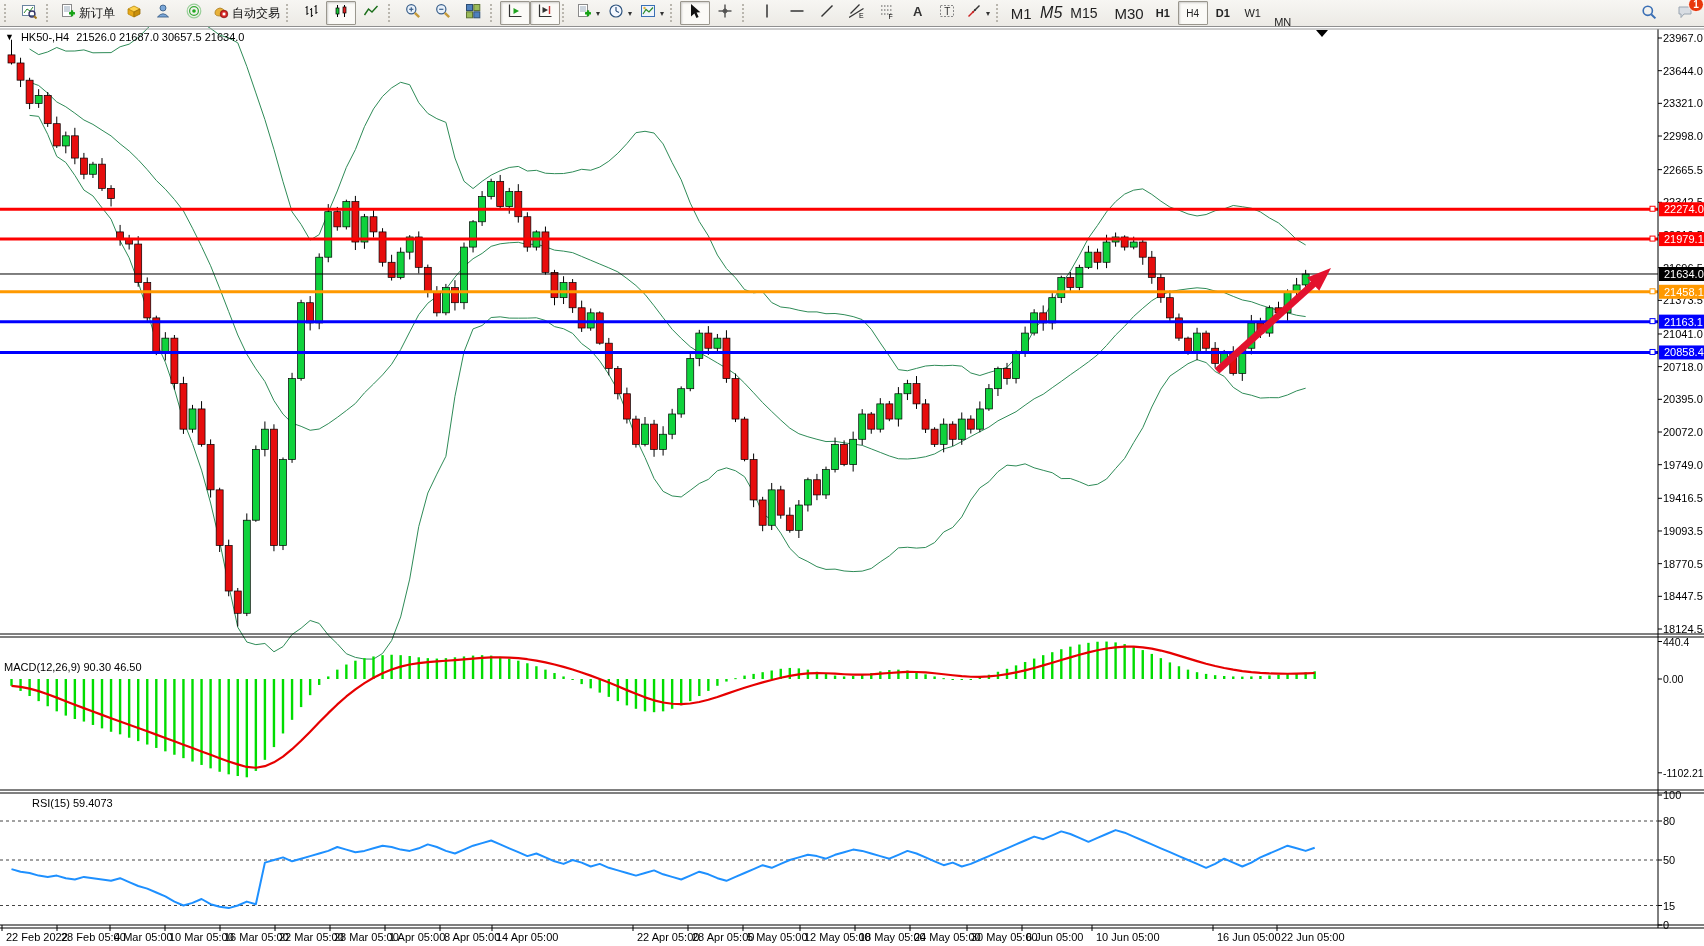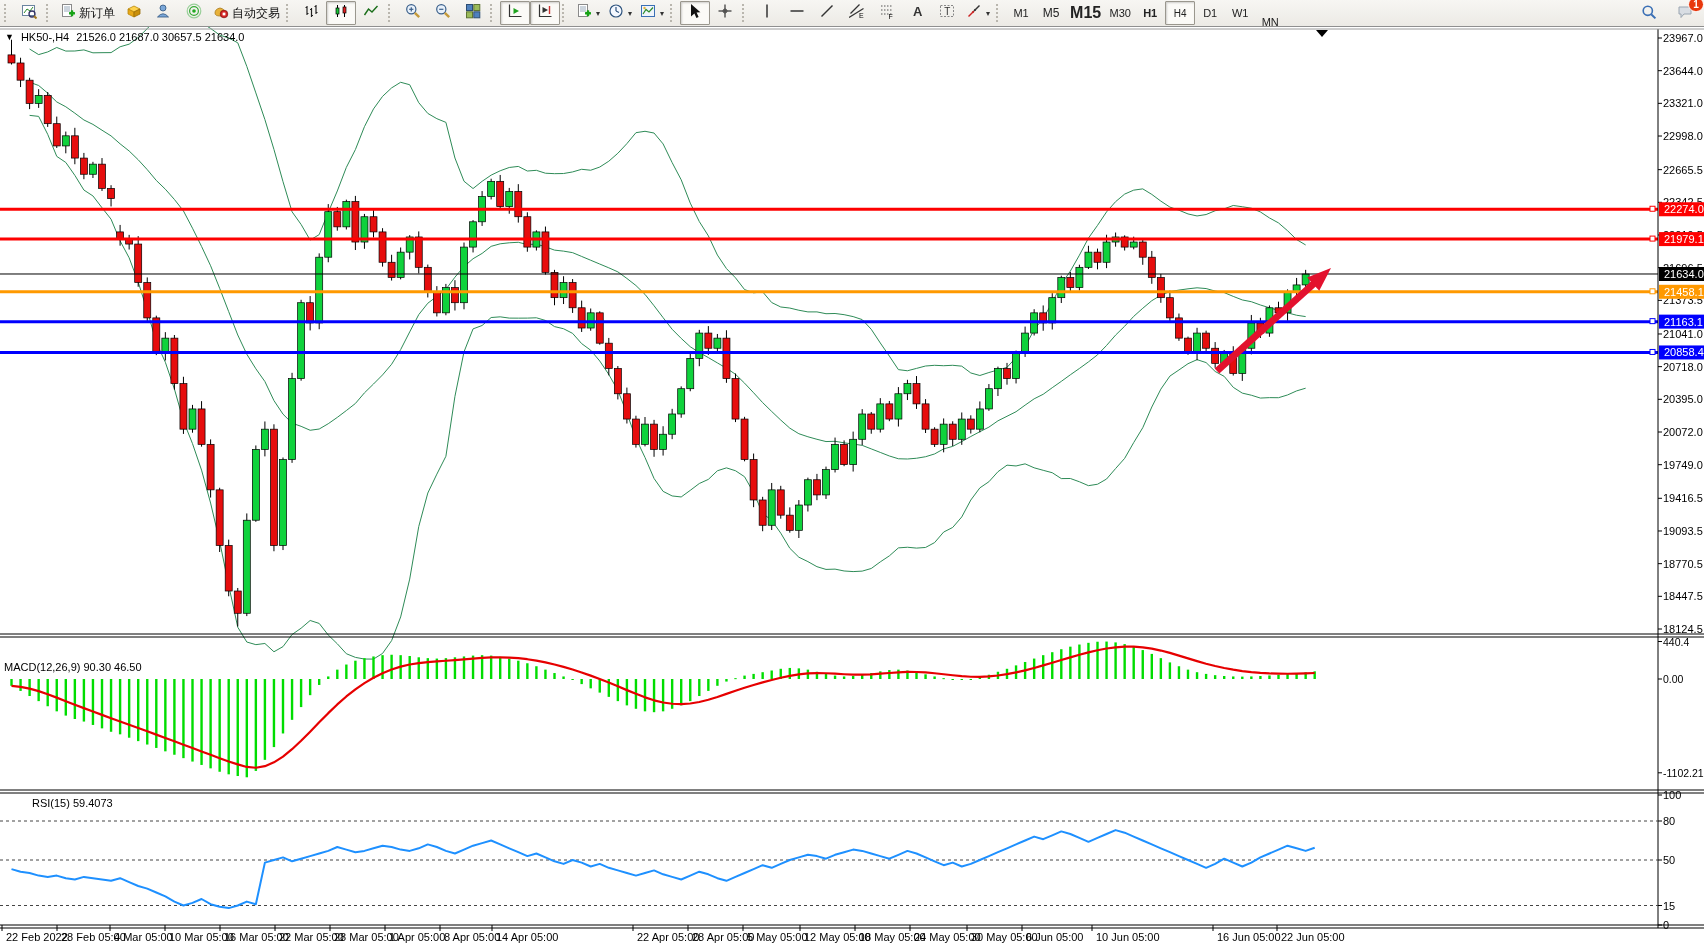--- a/index.html
+++ b/index.html
@@ -235,39 +235,39 @@
         <span><svg width="16" height="16" viewBox="0 0 16 16">
             <line x1="2.5" y1="13.5" x2="7" y2="9" stroke="#c22" stroke-width="1.4"></line>
             <polygon points="8.5,7.5 5.8,8.2 7.8,10.2" fill="#c22"></polygon>
             <line x1="13.5" y1="2.5" x2="9" y2="7" stroke="#333" stroke-width="1.4"></line>
             <polygon points="7.5,8.5 10.2,7.8 8.2,5.8" fill="#333"></polygon>
           </svg></span>
         <span class="dd">▾</span>
       </div>
       <div class="grip"></div>
       <div class="tb-btn">
-        <span class="lbl" style="font-size: 11px; color: rgb(34, 34, 34);">M1</span>
-      </div>
-      <div class="tb-btn">
-        <span class="lbl" style="font-size: 12px; color: rgb(34, 34, 34);">M5</span>
-      </div>
-      <div class="tb-btn">
-        <span class="lbl" style="font-size: 16px; color: rgb(34, 34, 34); font-weight: bold;">M15</span>
-      </div>
-      <div class="tb-btn">
-        <span class="lbl" style="font-size: 11px; color: rgb(34, 34, 34);">M30</span>
+        <span class="lbl" style="font-size: 15px; color: rgb(34, 34, 34);">M1</span>
+      </div>
+      <div class="tb-btn">
+        <span class="lbl" style="font-size: 16px; color: rgb(34, 34, 34); font-style: italic;">M5</span>
+      </div>
+      <div class="tb-btn">
+        <span class="lbl" style="font-size: 14px; color: rgb(34, 34, 34);">M15</span>
+      </div>
+      <div class="tb-btn">
+        <span class="lbl" style="font-size: 15px; color: rgb(34, 34, 34); margin-left: 9px;">M30</span>
       </div>
       <div class="tb-btn">
         <span class="lbl" style="font-size: 11px; color: rgb(34, 34, 34); font-weight: bold;">H1</span>
       </div>
       <div class="tb-btn active">
         <span class="lbl" style="font-size: 10px; color: rgb(34, 34, 34);">H4</span>
       </div>
       <div class="tb-btn">
-        <span class="lbl" style="font-size: 11px; color: rgb(34, 34, 34);">D1</span>
+        <span class="lbl" style="font-size: 11px; color: rgb(34, 34, 34); font-weight: bold;">D1</span>
       </div>
       <div class="tb-btn">
         <span class="lbl" style="font-size: 11px; color: rgb(34, 34, 34);">W1</span>
       </div>
       <div class="tb-btn">
         <span class="lbl" style="font-size: 11px; color: rgb(34, 34, 34); margin-top: 17px;">MN</span>
       </div>
     </div>
   <div class="tb-right">
     <div class="tb-btn">

